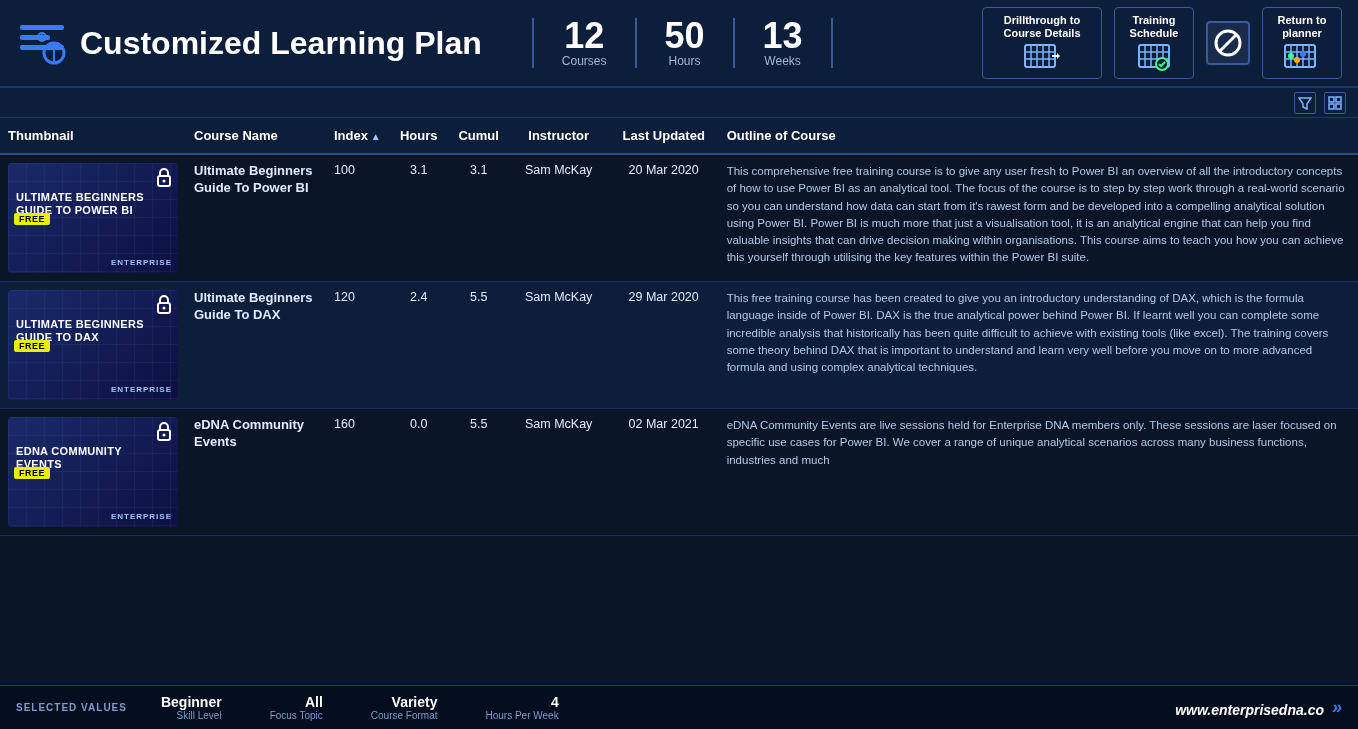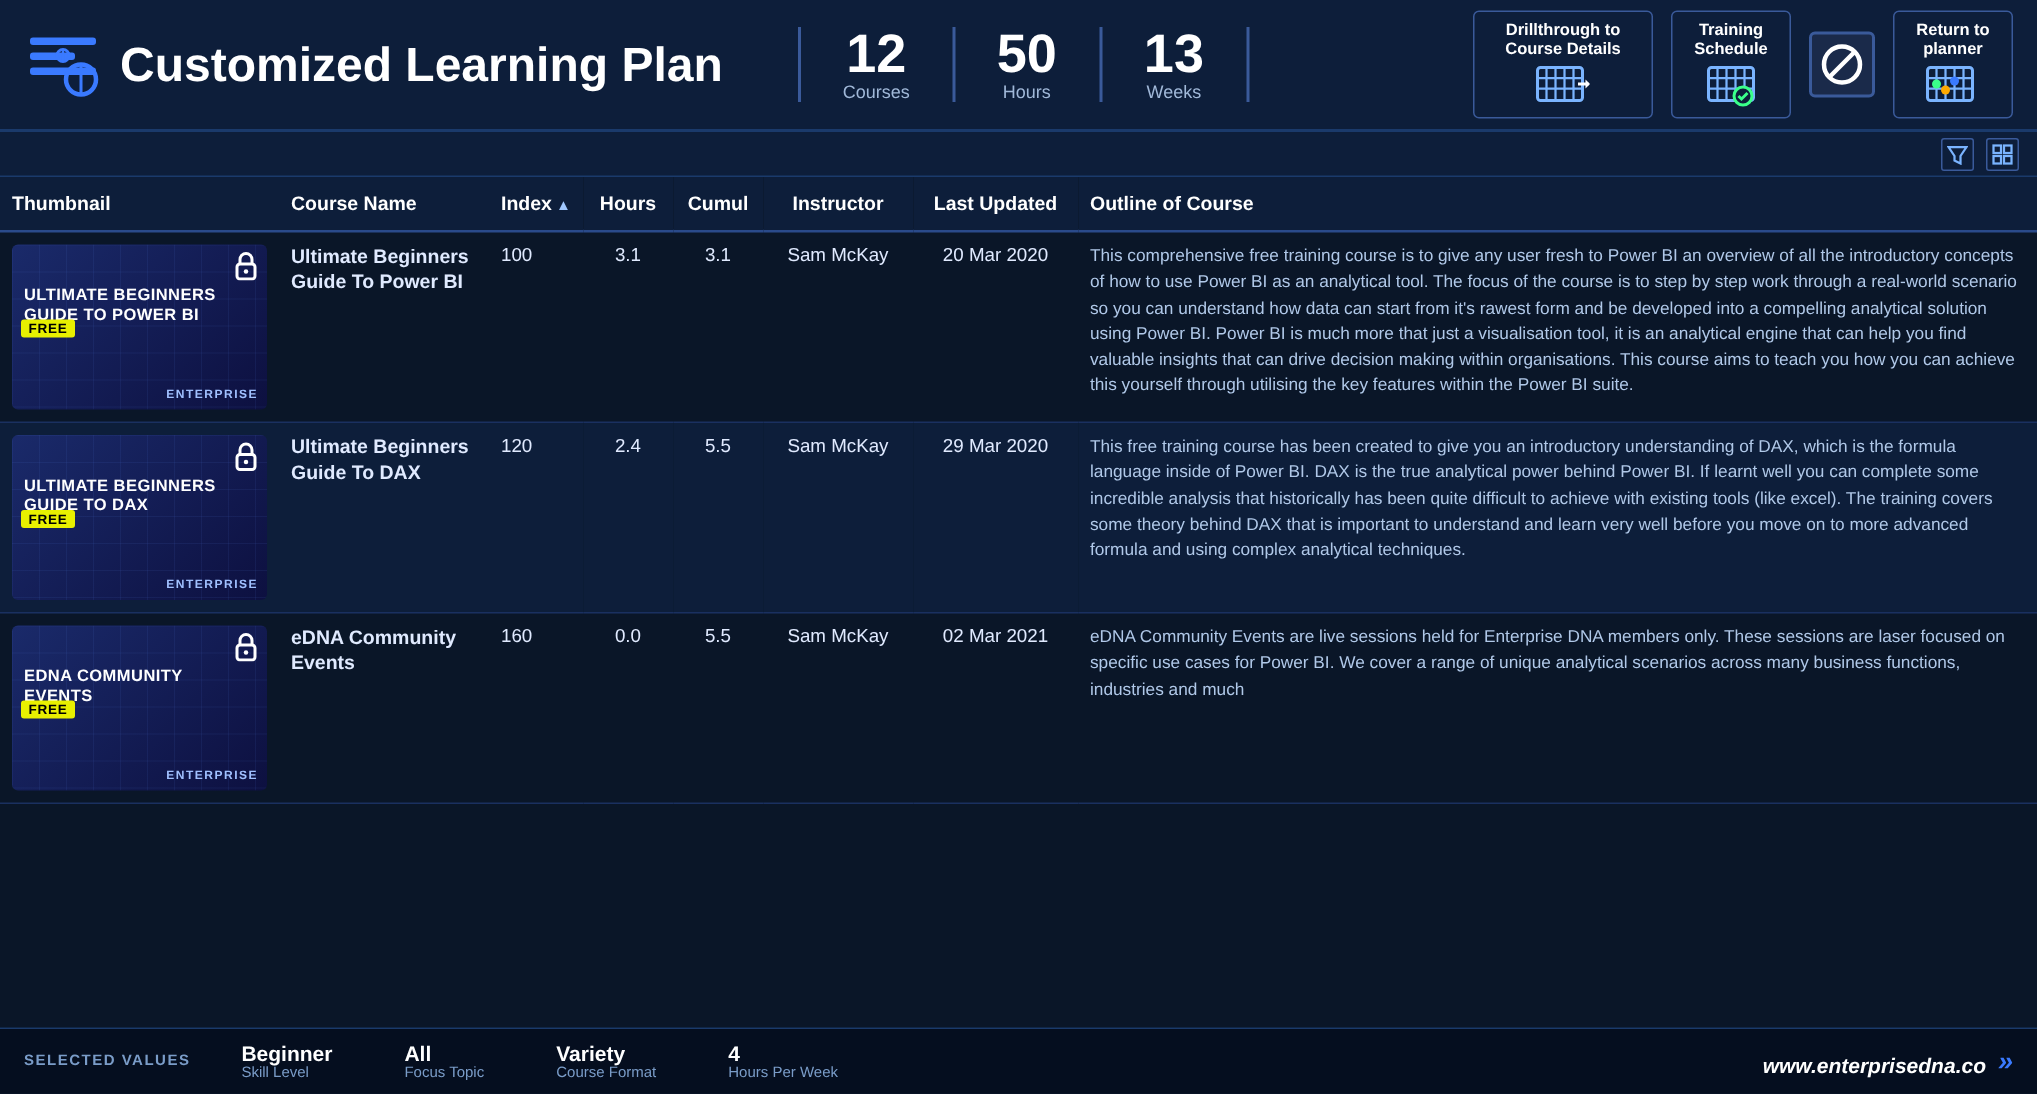--- a/index.html
+++ b/index.html
@@ -270,20 +270,21 @@
       margin-right: 24px;
     }
     .footer-values {
       display: flex;
       gap: 48px;
       flex: 1;
     }
     .footer-val-block {
       display: flex;
       flex-direction: column;
+      text-align: right;
     }
     .footer-val-main {
       font-size: 14px;
       font-weight: 700;
       color: #fff;
     }
     .footer-val-sub {
       font-size: 10px;
       color: #7a9cc8;
     }

